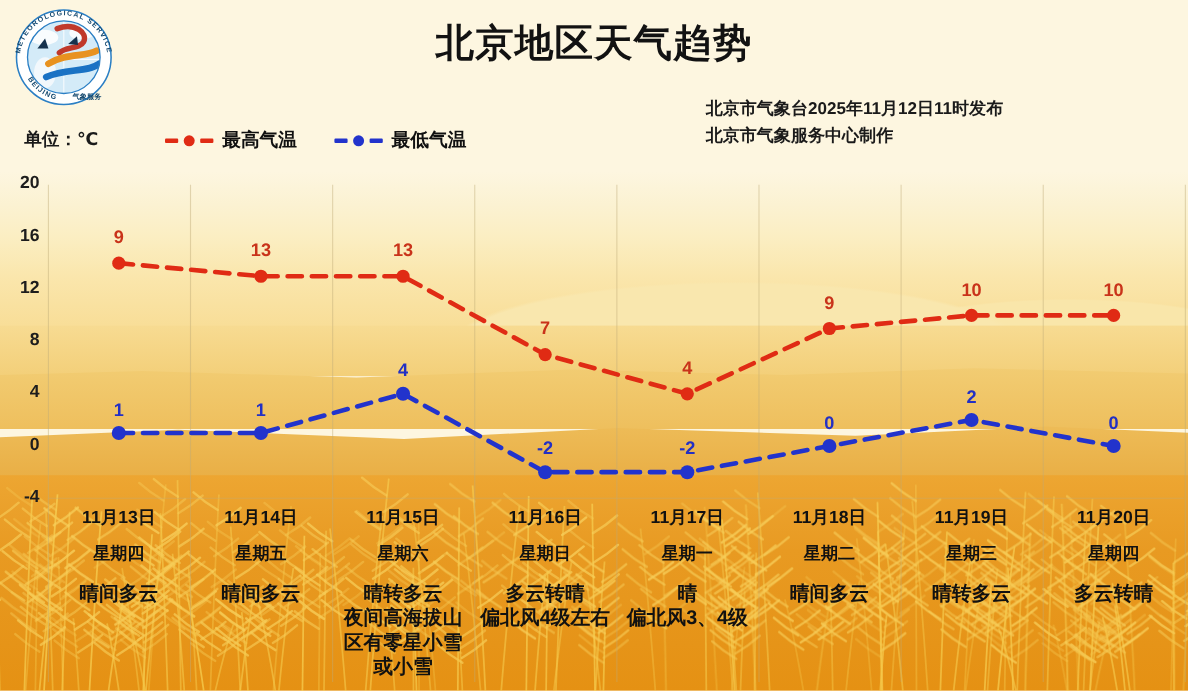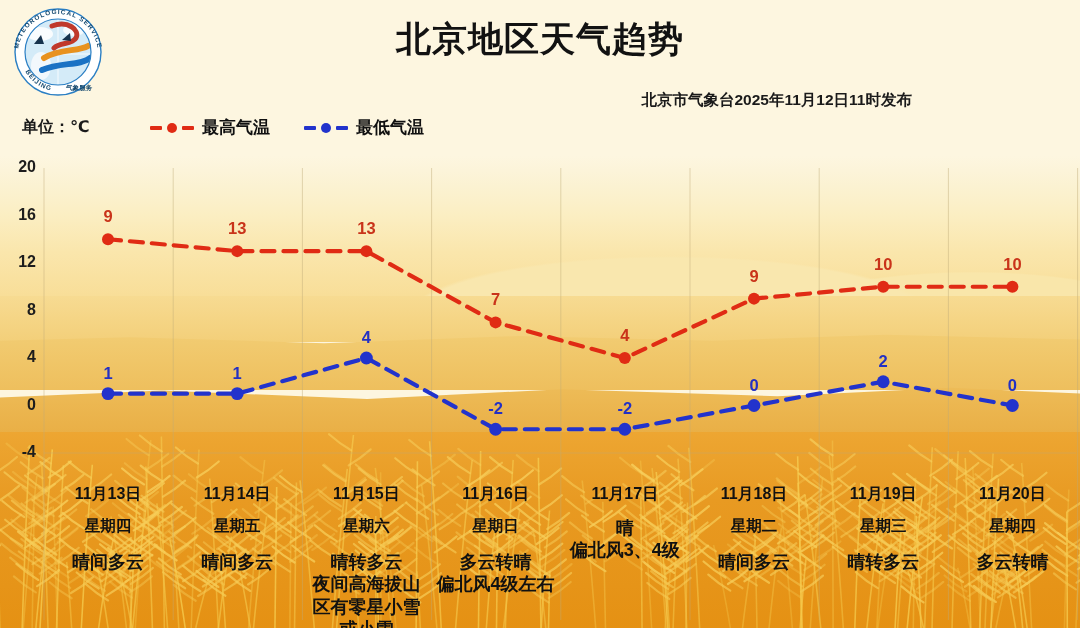--- a/index.html
+++ b/index.html
@@ -74,21 +74,21 @@
   .vlabel {
     position:absolute; z-index:5; font-size:16.5px; font-weight:bold;
     text-align:center; width:60px;
   }
   .vlabel.hi { color:#c9331a; }
   .vlabel.lo { color:#2330c4; }
   .daycol {
     position:absolute; z-index:5; width:134px; text-align:center;
     color:#111; font-weight:bold;
   }
-  .daycol .d1 { font-size:16px; line-height:1.1;margin-top:23px; }
+  .daycol .d1 { font-size:16px; line-height:1.1; }
   .daycol .d2 { font-size:15.5px; margin-top:13px; }
   .daycol .d3 { font-size:18px; margin-top:14px; line-height:1.25; }
 </style>
 </head>
 <body>
 
 <div id="bg">
   <div class="sky"></div>
   <div class="hill-a"></div>
   <div class="band1"></div>
@@ -1011,20 +1011,21 @@
   <text font-size="6.4" font-weight="bold" fill="#14486e" letter-spacing="1.1" font-family="'Liberation Sans',sans-serif">
     <textPath href="#arcBot" startOffset="30%" text-anchor="middle">BEIJING</textPath>
   </text>
   <text x="58" y="86" font-size="6.6" font-weight="bold" fill="#14486e" font-family="'Liberation Sans',sans-serif">气象服务</text>
 </svg>
 
 <div id="title">北京地区天气趋势</div>
 
 <div id="issuer">
   <div>北京市气象台2025年11月12日11时发布</div>
+  <div>北京市气象服务中心制作</div>
 </div>
 
 <div id="unit">单位：℃</div>
 
 <div id="legend">
   <div class="leg">
     <span class="leg-dash" style="background:#e02b14"></span>
     <span class="leg-dot" style="background:#e02b14"></span>
     <span class="leg-dash" style="background:#e02b14"></span>
     <span class="leg-txt">最高气温</span>
@@ -1128,20 +1129,21 @@
     <div class="daycol" style="left: 428.6px; top: 462px;">
       <div class="d1">11月16日</div>
       <div class="d2">星期日</div>
       <div class="d3">
         <div>多云转晴</div>
         <div>偏北风4级左右</div>
       </div>
     </div>
     <div class="daycol" style="left: 557.8px; top: 462px;">
       <div class="d1">11月17日</div>
+      <div class="d2">星期一</div>
       <div class="d3">
         <div>晴</div>
         <div>偏北风3、4级</div>
       </div>
     </div>
     <div class="daycol" style="left: 687px; top: 462px;">
       <div class="d1">11月18日</div>
       <div class="d2">星期二</div>
       <div class="d3">
         <div>晴间多云</div>

